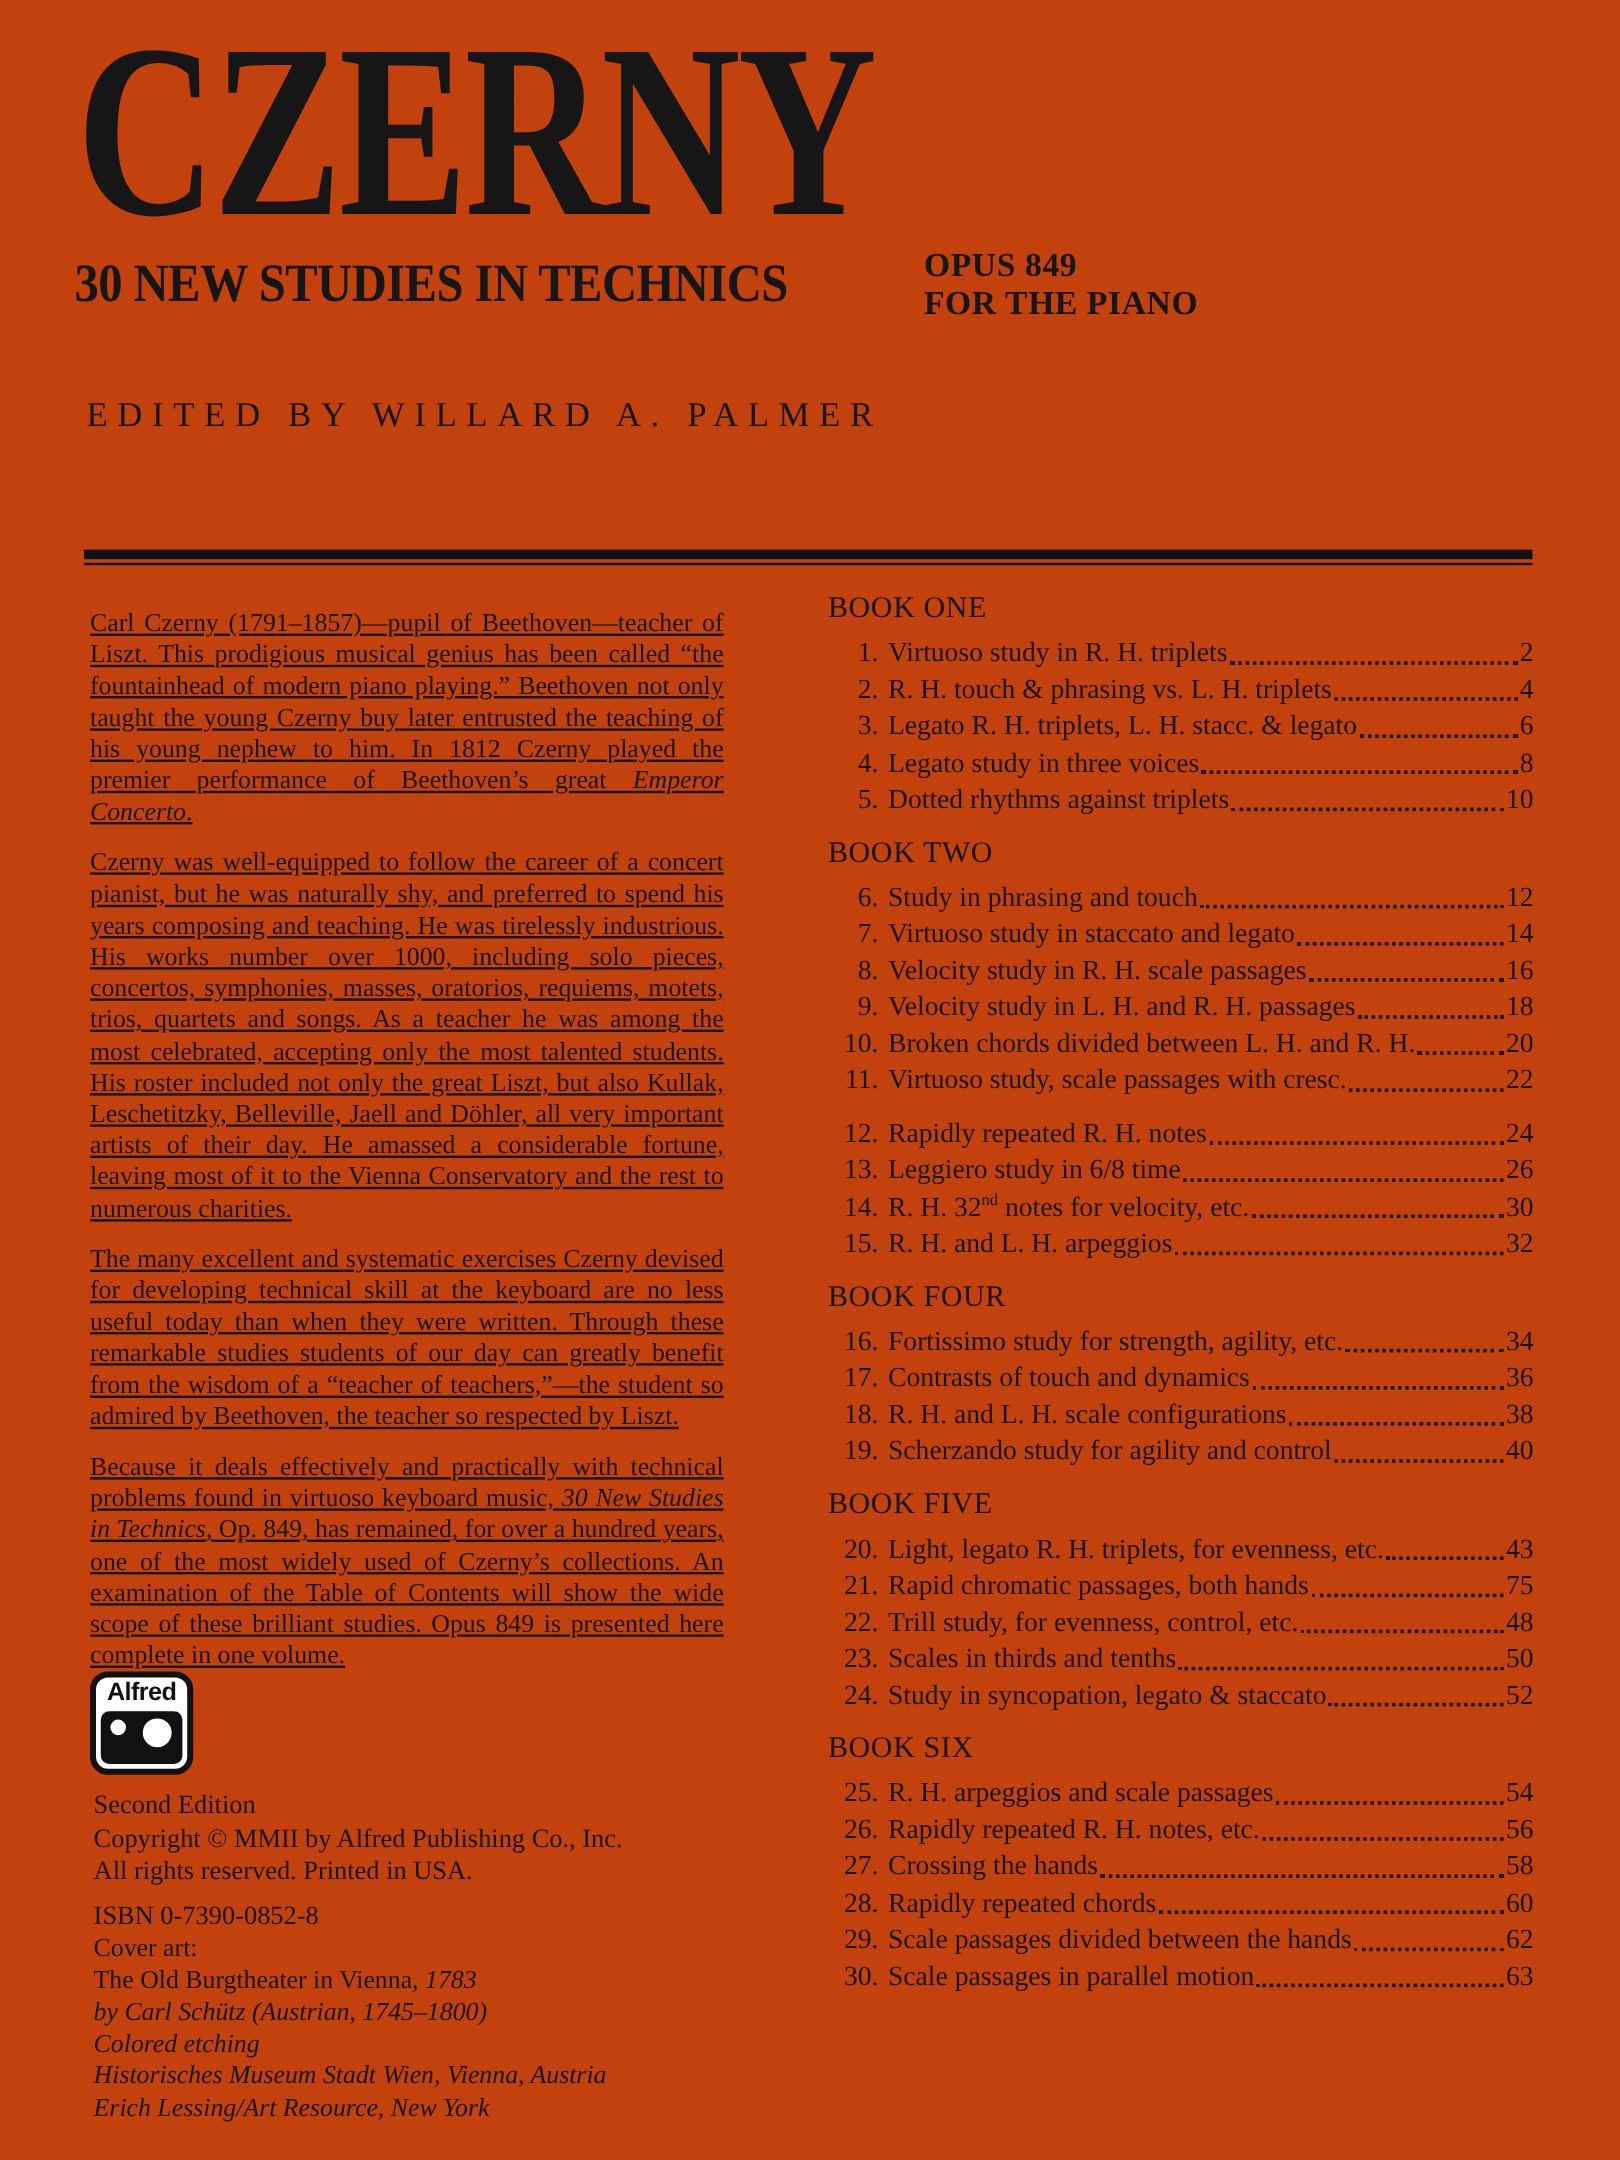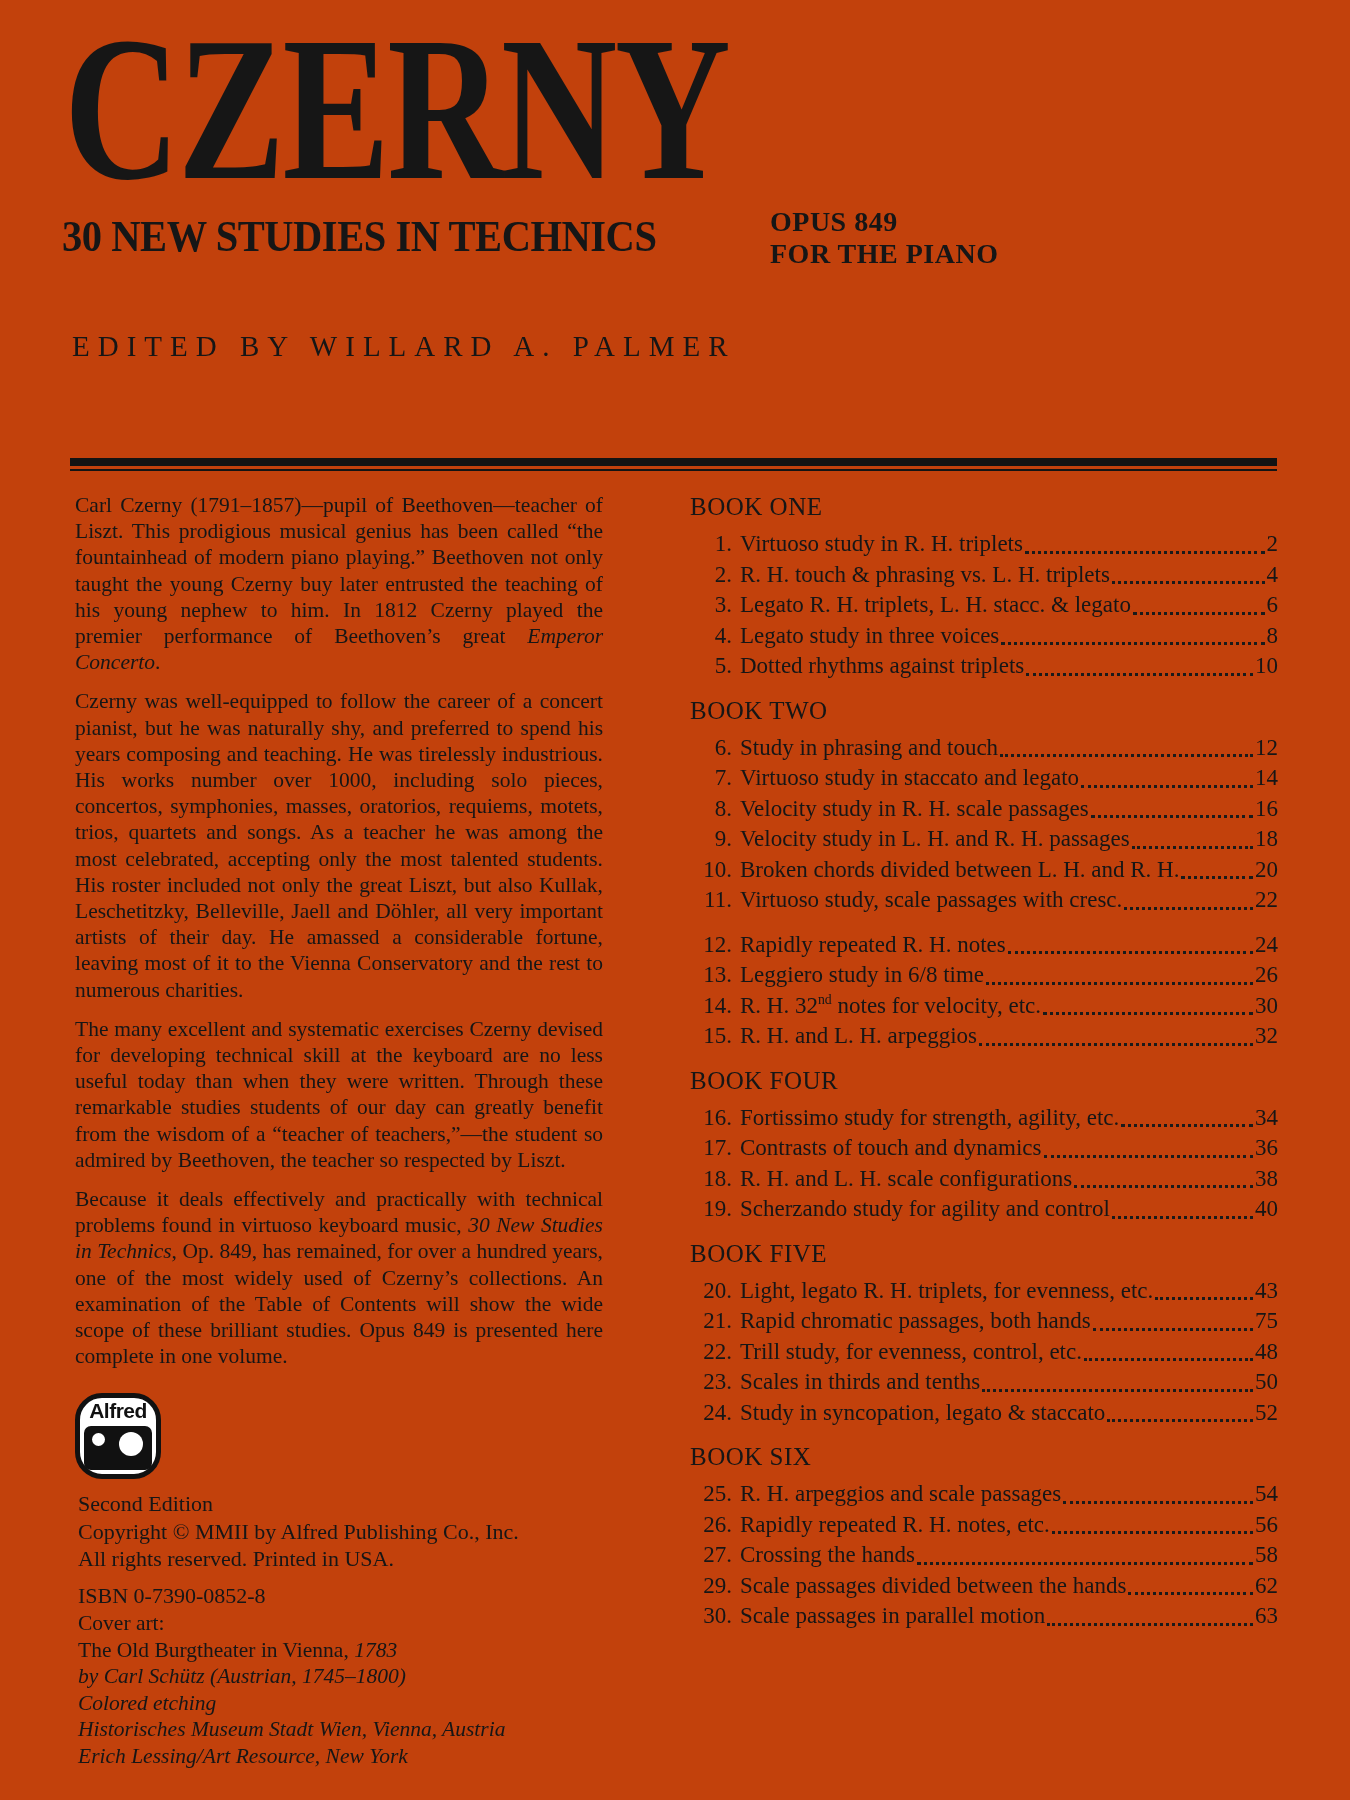--- a/index.html
+++ b/index.html
@@ -12,35 +12,35 @@
   .title{position:absolute;left:64px;top:6px;font-size:206px;font-weight:bold;line-height:1;white-space:nowrap;}
   .title .squeeze{display:inline-block;transform:scaleX(0.78);transform-origin:left;letter-spacing:-3px;}
   .subtitle{position:absolute;left:62px;top:212px;font-size:45px;font-weight:bold;line-height:1.1;white-space:nowrap;}
   .subtitle .squeeze{display:inline-block;transform:scaleX(0.90);transform-origin:left;letter-spacing:-0.5px;}
   .opus-block{position:absolute;left:770px;top:206px;font-size:28px;font-weight:bold;line-height:32px;letter-spacing:0.5px;}
   .edited{position:absolute;left:72px;top:330px;font-size:29px;letter-spacing:8px;white-space:nowrap;}
   .rule{position:absolute;left:70px;top:458px;width:1207px;height:3px;
         border-top:8px solid #131313;border-bottom:2.5px solid #131313;}
   
   .col-left{position:absolute;left:75px;top:490px;width:528px;font-size:21.5px;line-height:26.2px;text-align:justify;}
-  .col-left p{margin:2px 0 13px 0;}
+  .col-left p{margin:16px 0 13px 0;text-decoration:underline;}
   .it{font-style:italic;}
   sup{font-size:0.6em;line-height:0;vertical-align:super;}
   
   .col-right{position:absolute;left:690px;top:492px;width:588px;}
   .toc-book + .toc-book{margin-top:14px;}
   .toc-heading{font-size:25px;line-height:30px;letter-spacing:0.5px;margin:0 0 7px 0;}
   .toc-item{display:flex;align-items:flex-end;font-size:23px;line-height:30.5px;white-space:nowrap;}
   .toc-num{flex:none;width:42px;text-align:right;padding-right:8px;}
   .toc-label{flex:none;}
   .toc-dots{flex:1;min-width:10px;border-bottom:3px dotted #1a1a1a;margin:0 2px 6px 2px;}
   .toc-page{flex:none;}
   
   .logo{position:absolute;left:75px;top:1393px;width:86px;height:86px;border:5px solid #111;
-        border-radius:27px;background:#fff;box-sizing:border-box;}
+        border-radius:15px;background:#fff;box-sizing:border-box;}
   .logo-word{font-family:"Liberation Sans",sans-serif;font-weight:bold;font-size:21px;line-height:24px;
              text-align:center;color:#111;letter-spacing:-0.5px;margin-top:1px;}
   .logo-glyph{position:absolute;left:4px;right:4px;bottom:4px;height:44px;background:#111;border-radius:7px;}
   .logo-glyph::before{content:"";position:absolute;left:8px;top:7px;width:13px;height:13px;background:#fff;border-radius:50%;}
   .logo-glyph::after{content:"";position:absolute;right:9px;top:6px;width:24px;height:24px;background:#fff;border-radius:50%;}
   .pub-lines{position:absolute;left:78px;top:1490px;font-size:22px;line-height:27.5px;}
   .isbn{margin-top:9px;}
   .coverart{position:absolute;left:78px;top:1610px;font-size:21.5px;line-height:26.5px;display:flex;flex-direction:column;}
   .coverart-label{flex:none;width:104px;}
 </style>
@@ -242,20 +242,26 @@
           <span class="toc-dots"></span>
           <span class="toc-page">56</span>
         </div>
         <div class="toc-item">
           <span class="toc-num">27.</span>
           <span class="toc-label"><span>Crossing the hands</span></span>
           <span class="toc-dots"></span>
           <span class="toc-page">58</span>
         </div>
         <div class="toc-item">
+          <span class="toc-num">28.</span>
+          <span class="toc-label"><span>Rapidly repeated chords </span></span>
+          <span class="toc-dots"></span>
+          <span class="toc-page">60</span>
+        </div>
+        <div class="toc-item">
           <span class="toc-num">29.</span>
           <span class="toc-label"><span>Scale passages divided between the hands </span></span>
           <span class="toc-dots"></span>
           <span class="toc-page">62</span>
         </div>
         <div class="toc-item">
           <span class="toc-num">30.</span>
           <span class="toc-label"><span>Scale passages in parallel motion </span></span>
           <span class="toc-dots"></span>
           <span class="toc-page">63</span>

